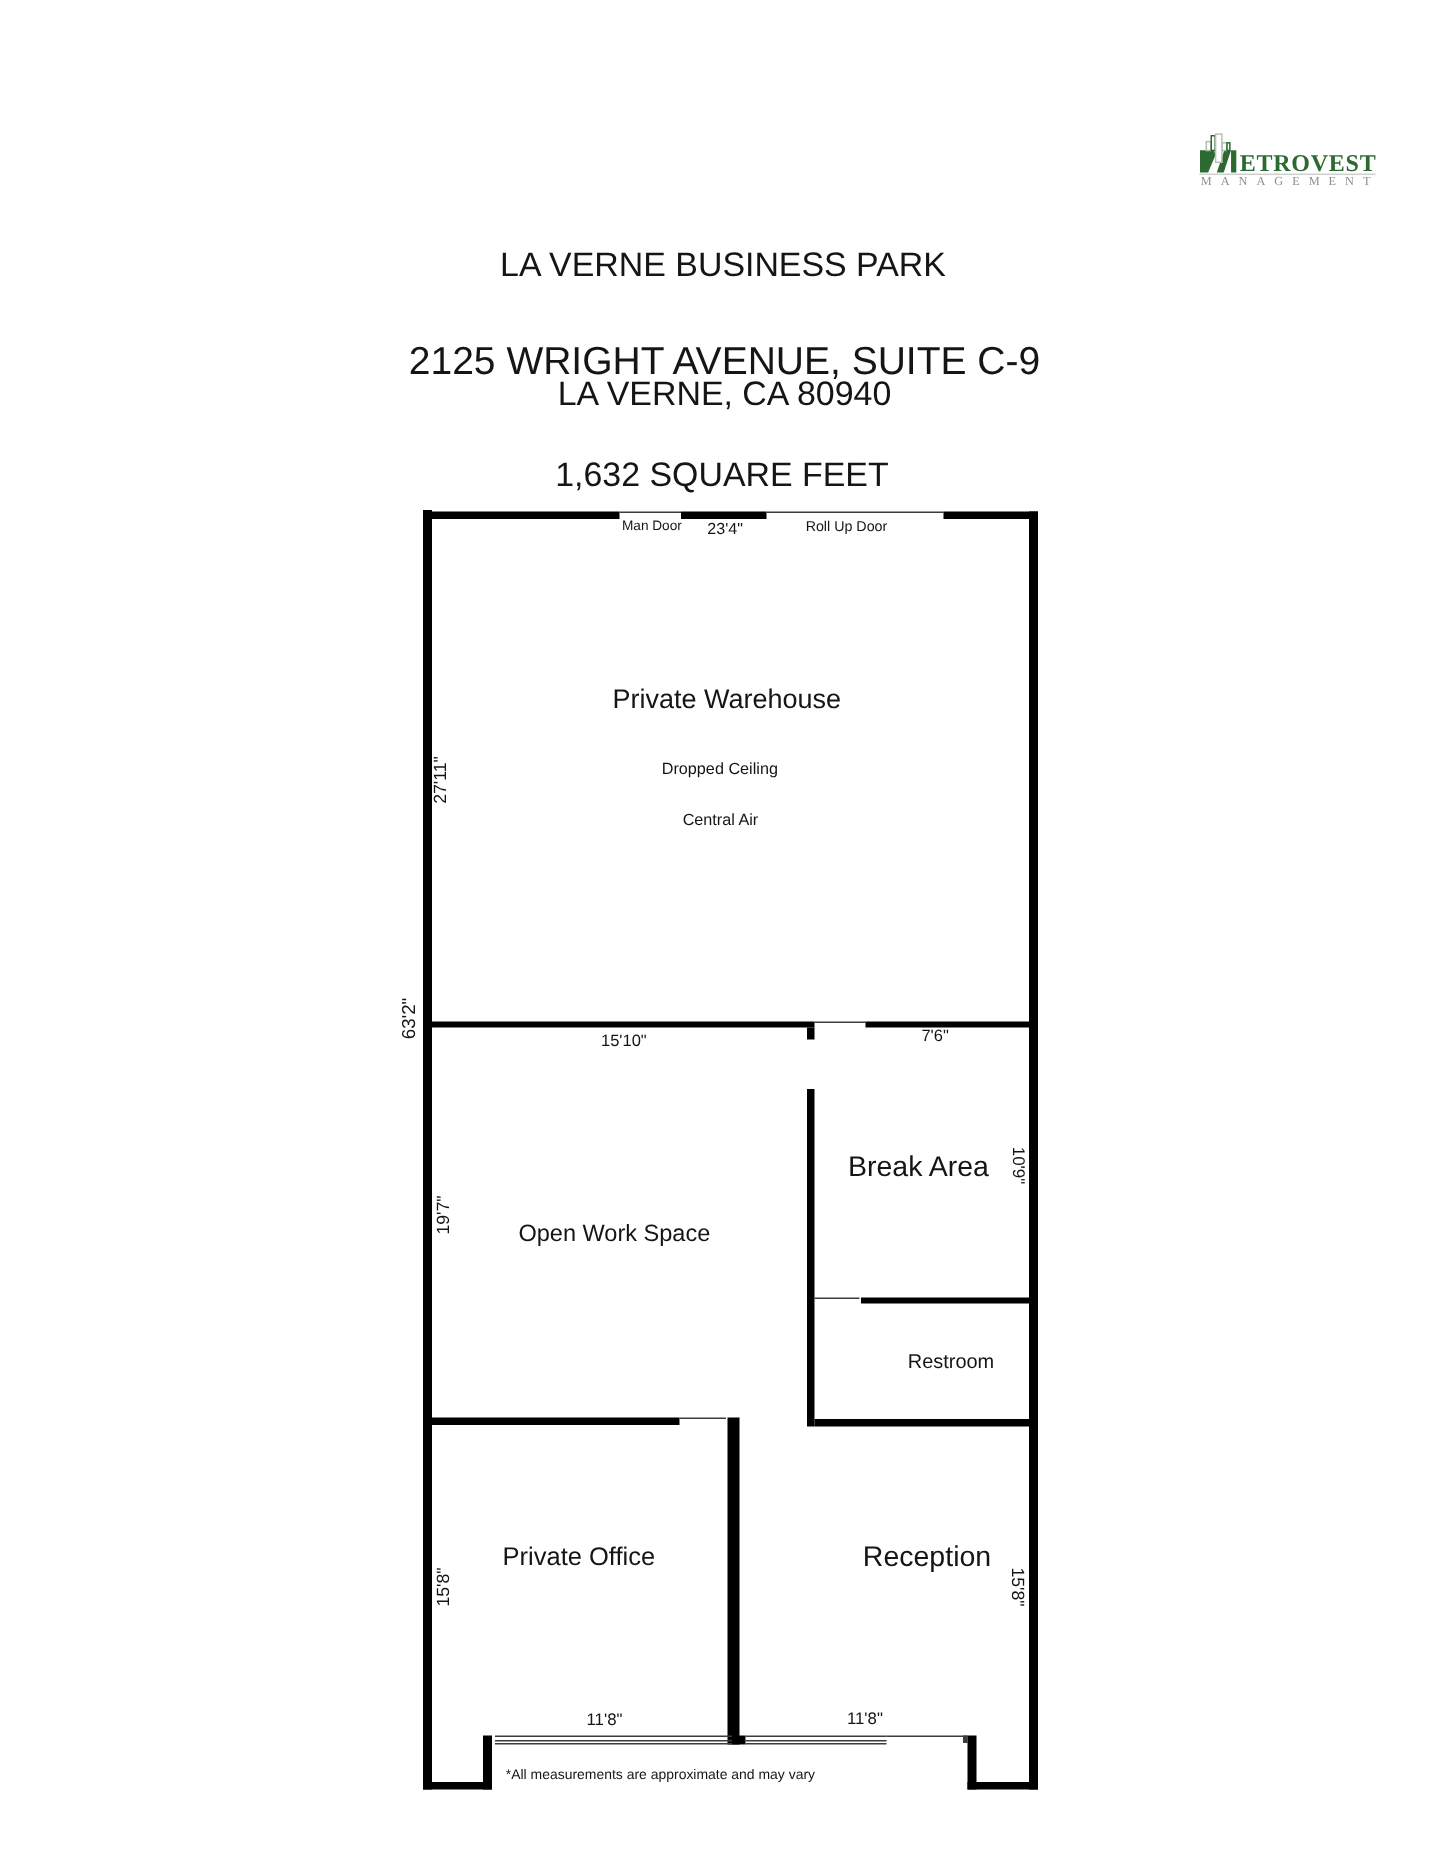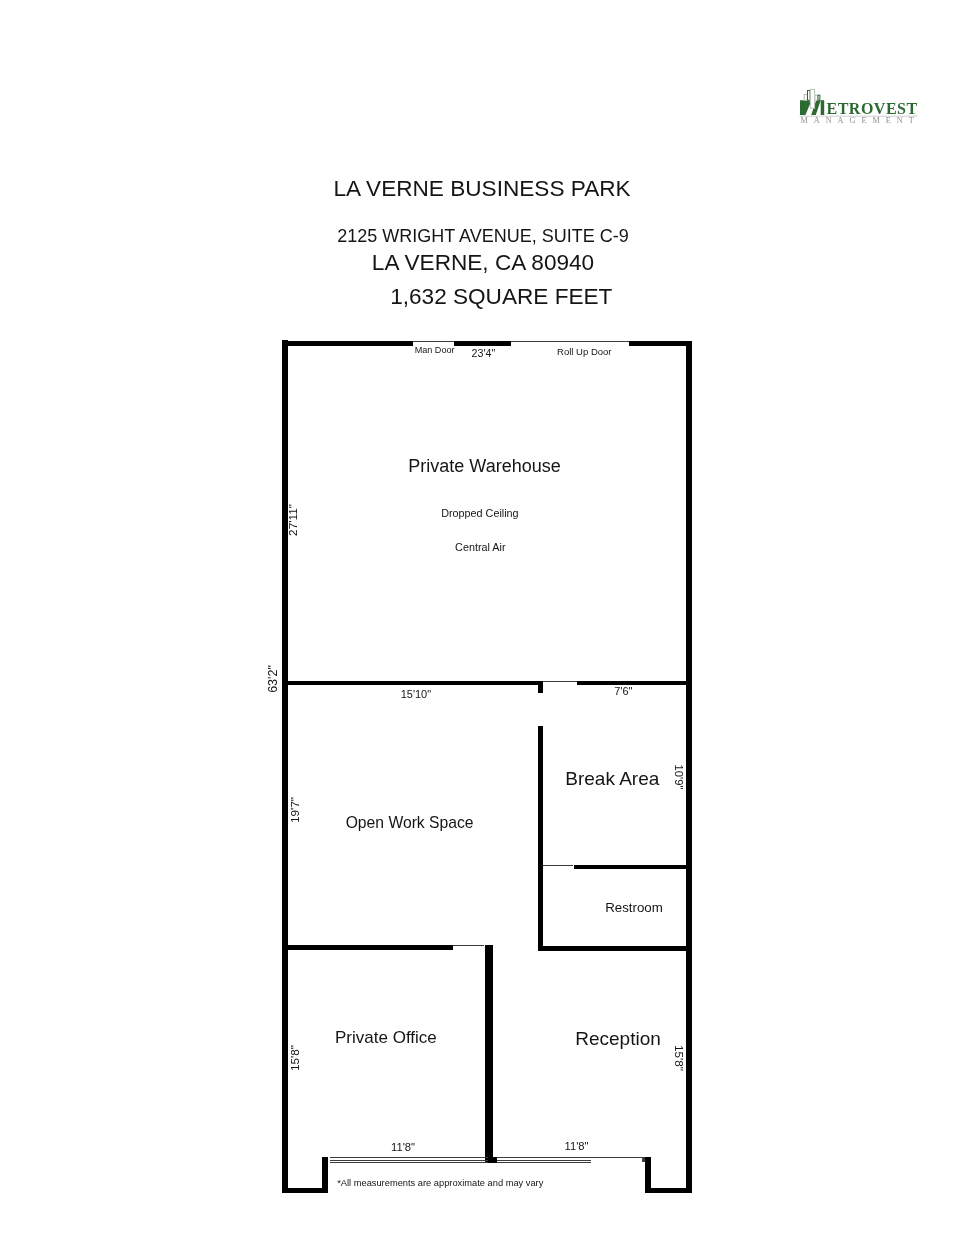--- a/index.html
+++ b/index.html
@@ -32,27 +32,27 @@
     <rect x="810.4" y="89.4" width="4.2" height="18.8" stroke="#b9c1b9" stroke-width="1"></rect>
   </g>
 
   <text x="826.5" y="113.8" font-family="Liberation Serif, serif" font-weight="bold" font-size="16" letter-spacing="0.5" fill="#2d6a32">ETROVEST</text>
 
   <rect x="799.5" y="115.7" width="117.5" height="1" fill="#cfcfcf"></rect>
 
   <text x="800.5" y="123" font-family="Liberation Serif, serif" font-size="8.2" letter-spacing="6" fill="#8f8f8f">MANAGEMENT</text>
 </svg>
 
-<div class="txt ctr" style="left:482px;top:178px;font-size:22.6px;">LA VERNE BUSINESS PARK</div>
+<div class="txt ctr" style="left:482px;top:166px;font-size:22.6px;">LA VERNE BUSINESS PARK</div>
 
-<div class="txt ctr" style="left:483px;top:226.6px;font-size:18px;">2125 WRIGHT AVENUE, SUITE C-9</div>
+<div class="txt ctr" style="left:483px;top:226.6px;font-size:26px;">2125 WRIGHT AVENUE, SUITE C-9</div>
 
 <div class="txt ctr" style="left:483px;top:251.6px;font-size:22.6px;">LA VERNE, CA 80940</div>
 
-<div class="txt ctr" style="left:481.3px;top:286px;font-size:22.6px;margin-left:20px;">1,632 SQUARE FEET</div>
+<div class="txt ctr" style="left:481.3px;top:306px;font-size:22.6px;">1,632 SQUARE FEET</div>
 
 <div class="wall" style="left:281.5px;top:340px;width:6.5px;height:853px;"></div>
 
 <div class="wall" style="left:686px;top:341px;width:6px;height:852px;"></div>
 
 <div class="wall" style="left:281.5px;top:341px;width:131.8px;height:5px;"></div>
 
 <div class="thin" style="left:413.3px;top:340.9px;width:40.7px;height:1.3px;"></div>
 
 <div class="wall" style="left:454px;top:341px;width:56.8px;height:5px;"></div>
@@ -120,21 +120,21 @@
 <div class="txt ctr" style="left:612.3px;top:769.4px;font-size:19px;">Break Area</div>
 
 <div class="txt ctr" style="left:634px;top:900.8px;font-size:13.3px;">Restroom</div>
 
 <div class="txt ctr" style="left:385.9px;top:1028.6px;font-size:17px;">Private Office</div>
 
 <div class="txt ctr" style="left:618px;top:1028.6px;font-size:19px;">Reception</div>
 
 <div class="txt ctr" style="left:434.6px;top:346.4px;font-size:9.1px;">Man Door</div>
 
-<div class="txt ctr" style="left:564.3px;top:346.8px;font-size:9.5px;margin-left:20px;">Roll Up Door</div>
+<div class="txt ctr" style="left:564.3px;top:346.8px;font-size:9.5px;">Roll Up Door</div>
 
 <div class="txt ctr" style="left:483.4px;top:347.6px;font-size:10.7px;">23'4"</div>
 
 <div class="txt ctr" style="left:415.9px;top:689px;font-size:11px;">15'10"</div>
 
 <div class="txt ctr" style="left:623.4px;top:686px;font-size:11px;">7'6"</div>
 
 <div class="txt ctr" style="left:403px;top:1142.3px;font-size:11.2px;">11'8"</div>
 
 <div class="txt ctr" style="left:576.6px;top:1140.9px;font-size:11.2px;">11'8"</div>

